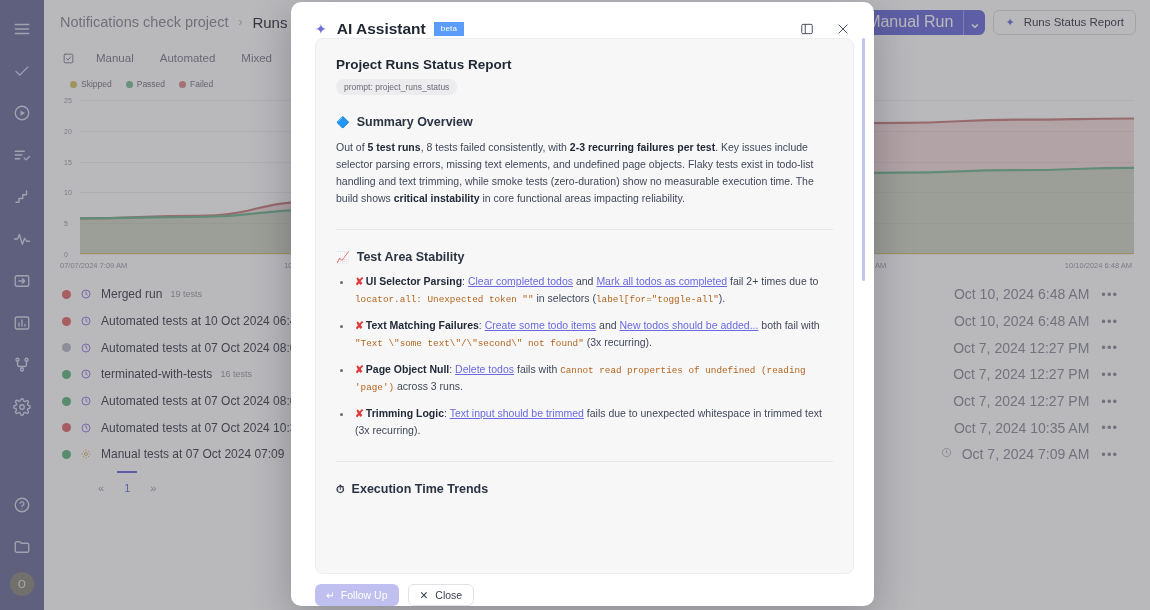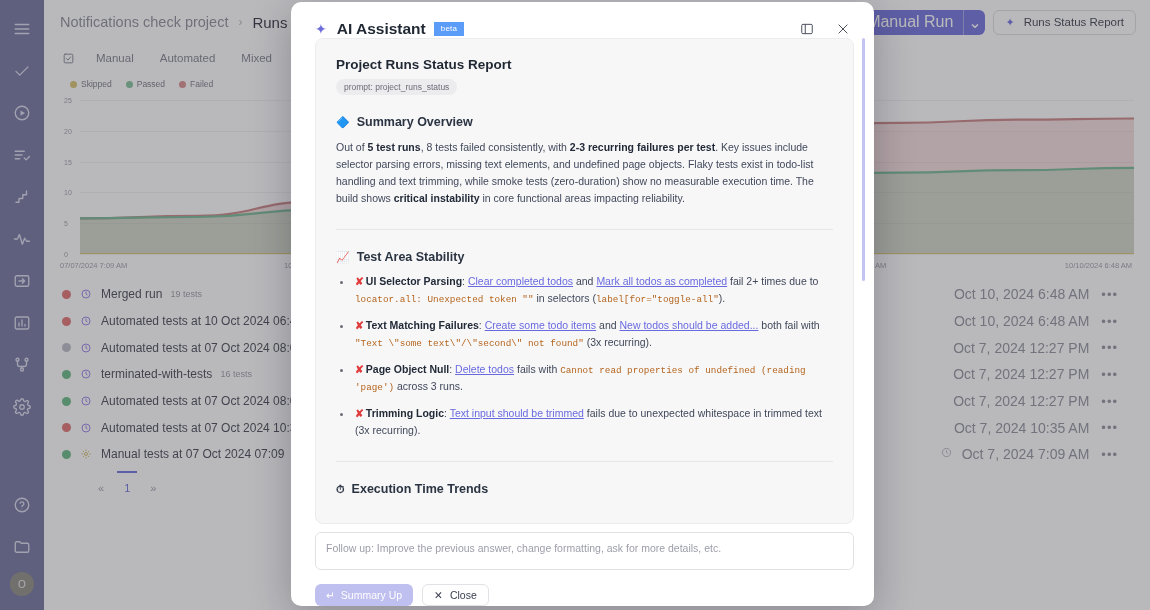--- a/index.html
+++ b/index.html
@@ -576,28 +576,25 @@
             <div class="divider"></div>
             <div class="sec-head">
               <span class="emo">⏱</span>
               <span>Execution Time Trends</span>
             </div>
           </div>
       </div>
       <div class="scrollbar"></div>
     </div>
 
-    <div class="composer">
-      <textarea placeholder="Follow up: Improve the previous answer, change formatting, ask for more details, etc." style=""></textarea>
-    </div>
 
     <div class="modal-actions">
       <button class="btn-followup">
         <span>↵</span>
-        <span>Summary Up</span>
+        <span>Follow Up</span>
       </button>
       <button class="btn-close">
         <span>✕</span>
         <span>Close</span>
       </button>
     </div>
   </div>
 </div>
 
 </body></html>

